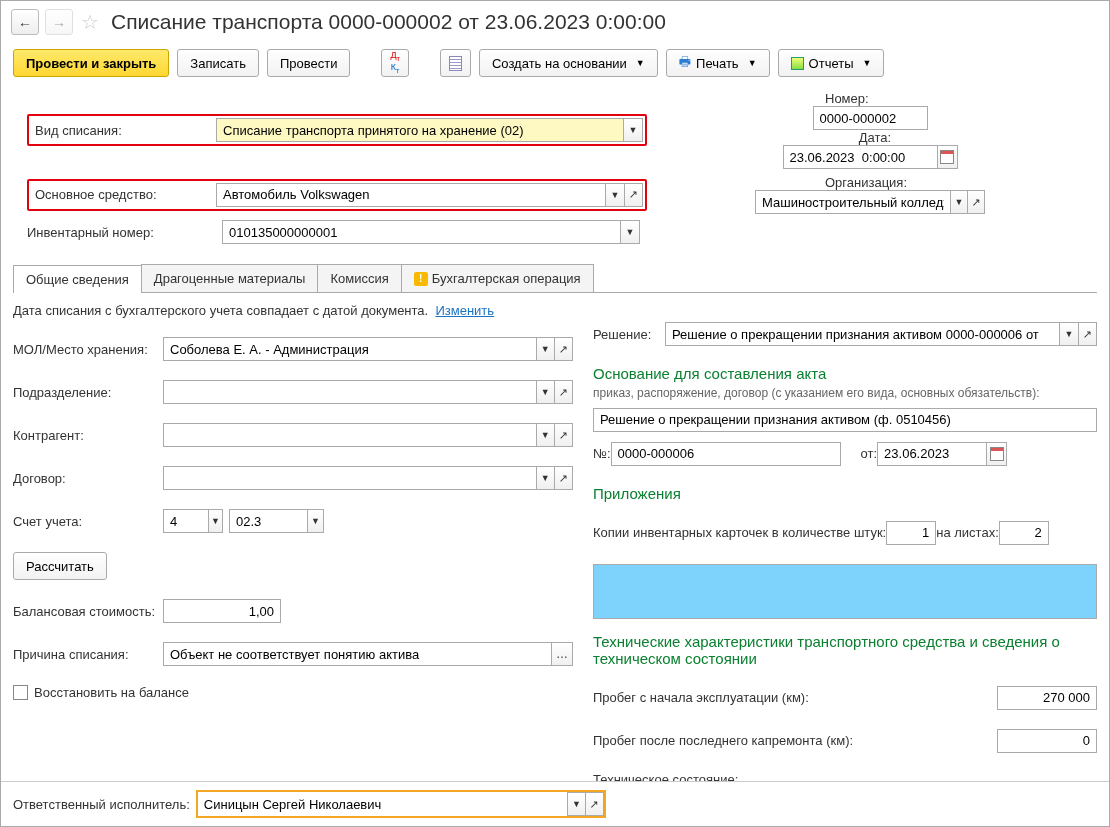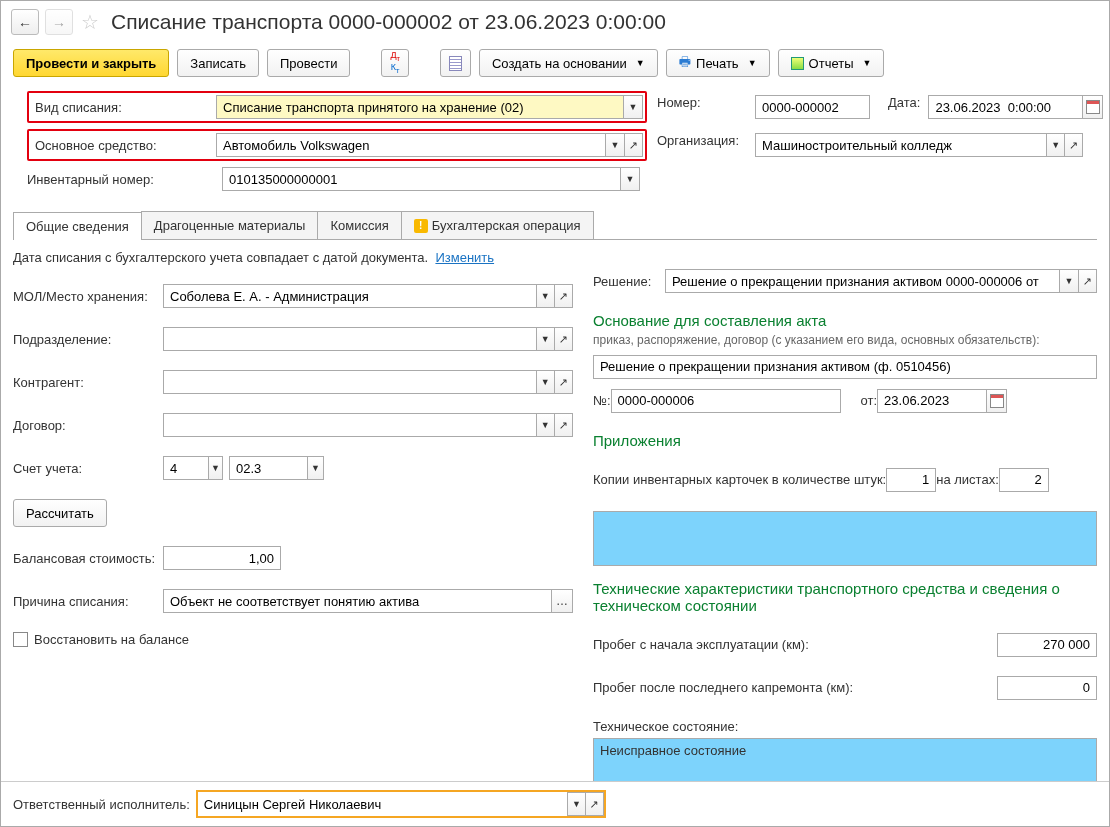--- a/index.html
+++ b/index.html
@@ -19,21 +19,21 @@
 .btn.icon { padding: 0 8px; margin-left: 23px; }
 .dropdown-caret { font-size:9px; margin-left:4px;}
 .form-area { padding: 2px 12px 6px; }
 .row { display:flex; align-items:center; margin: 6px 14px; gap: 10px; }
 .lbl { width: 185px; font-size:13px; }
 .lbl-s { width: 90px; }
 .input { height:24px; border:1px solid #aaa; background:#fff; padding:2px 6px; font-size:13px; width:100%; }
 .input.hl { background:#fef9c3; }
 .dbtn { width:20px; height:24px; border:1px solid #aaa; border-left:none; background:linear-gradient(#fff,#f0f0f0); font-size:9px; display:flex;align-items:center;justify-content:center;cursor:pointer;}
 .redbox { border:2px solid #e3000f; border-radius:2px; padding:2px;}
-.right-col { display:flex; align-items:flex-start; gap:8px;}
+.right-col { display:flex; align-items:center; flex-direction:column;}
 .tabs { display:flex; border-bottom:1px solid #aaa; margin: 8px 12px 0;}
 .tab { padding:6px 12px; border:1px solid #aaa; border-bottom:none; background:#f4f4f4; margin-right:-1px; cursor:pointer; display:flex;align-items:center;gap:4px; font-size:13px;}
 .tab.active { background:#fff; position:relative; top:1px;}
 .content { display:flex; flex:1; padding: 10px 12px; gap: 20px; overflow:hidden;}
 .col { flex:1; min-width:0;}
 .col-left { flex: 0 0 560px;}
 .info-line { font-size:13px; margin-bottom:10px;}
 .link { color:#1a73c3; text-decoration:underline; cursor:pointer;}
 .field-row { display:flex; align-items:center; margin:19px 0; }
 .field-row .fl { width: 150px;}

